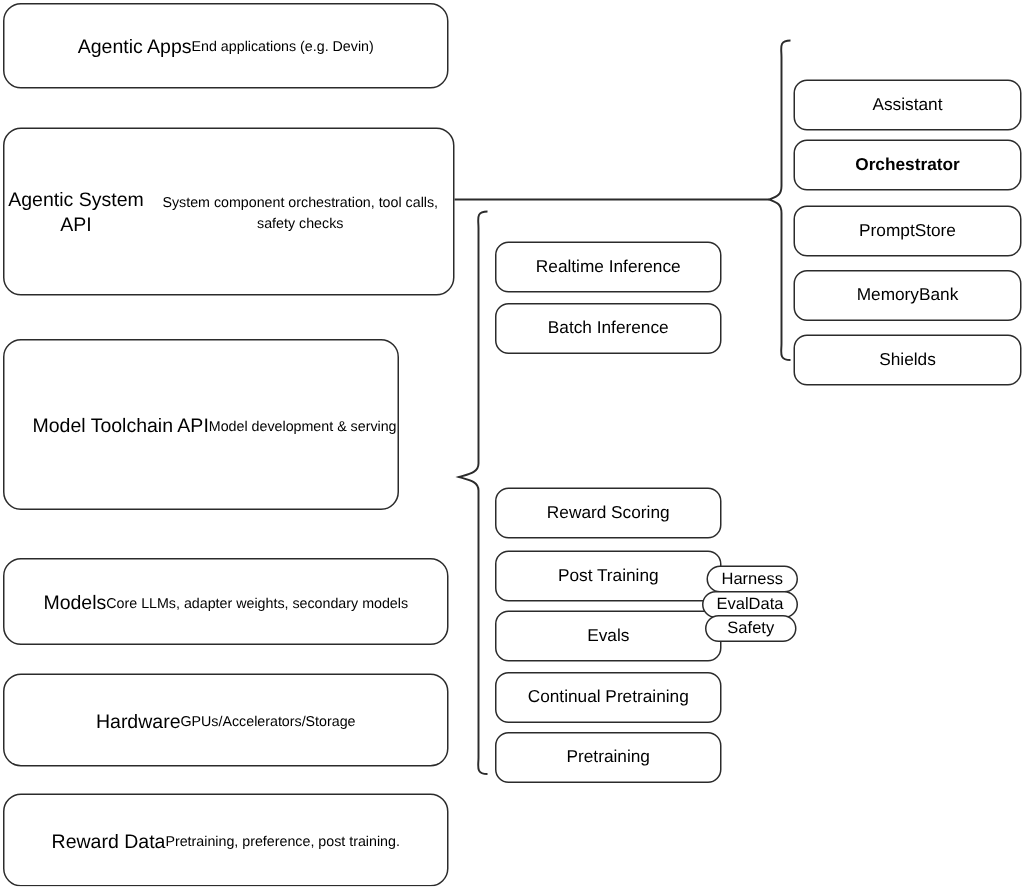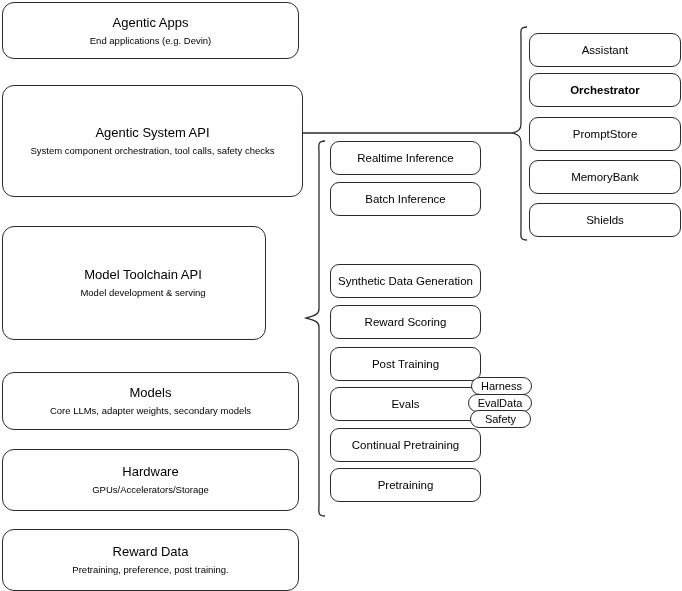--- a/index.html
+++ b/index.html
@@ -18,21 +18,21 @@
     background: #ffffff;
     overflow: hidden;
   }
   .box {
     position: absolute;
     box-sizing: border-box;
     border: 1.4px solid #2b2b2b;
     border-radius: 12px;
     background: #ffffff;
     display: flex;
-    flex-direction: column;
+    flex-direction: row;
     align-items: center;
     justify-content: center;
     text-align: center;
   }
   .layer-title {
     font-size: 13px;
     line-height: 17px;
     color: #000;
   }
   .layer-sub {
@@ -46,20 +46,21 @@
     box-sizing: border-box;
     border: 1.4px solid #2b2b2b;
     border-radius: 9px;
     background: #ffffff;
     display: flex;
     align-items: center;
     justify-content: center;
     font-size: 11.5px;
     line-height: 14px;
     color: #000;
+    margin-top: 20px;
   }
   .minipill {
     position: absolute;
     box-sizing: border-box;
     border: 1.4px solid #2b2b2b;
     border-radius: 10px;
     background: #ffffff;
     display: flex;
     align-items: center;
     justify-content: center;
@@ -130,21 +131,20 @@
   <div class="box" style="left:2px; top:529px; width:297px; height:62px;">
     <div class="layer-title">Reward Data</div>
     <div class="layer-sub">Pretraining, preference, post training.</div>
   </div>
 
   <div class="pillbox" style="left:330px; top:141px; width:151px; height:34px;">Realtime Inference</div>
 
   <div class="pillbox" style="left:330px; top:182px; width:151px; height:34px;">Batch Inference</div>
 
 
-  <div class="pillbox" style="left:330px; top:264px; width:151px; height:34px;">Synthetic Data Generation</div>
 
   <div class="pillbox" style="left:330px; top:305px; width:151px; height:34px;">Reward Scoring</div>
 
   <div class="pillbox" style="left:330px; top:347px; width:151px; height:34px;">Post Training</div>
 
   <div class="pillbox" style="left:330px; top:387px; width:151px; height:34px;">Evals</div>
 
   <div class="pillbox" style="left:330px; top:428px; width:151px; height:34px;">Continual Pretraining</div>
 
   <div class="pillbox" style="left:330px; top:468px; width:151px; height:34px;">Pretraining</div>

